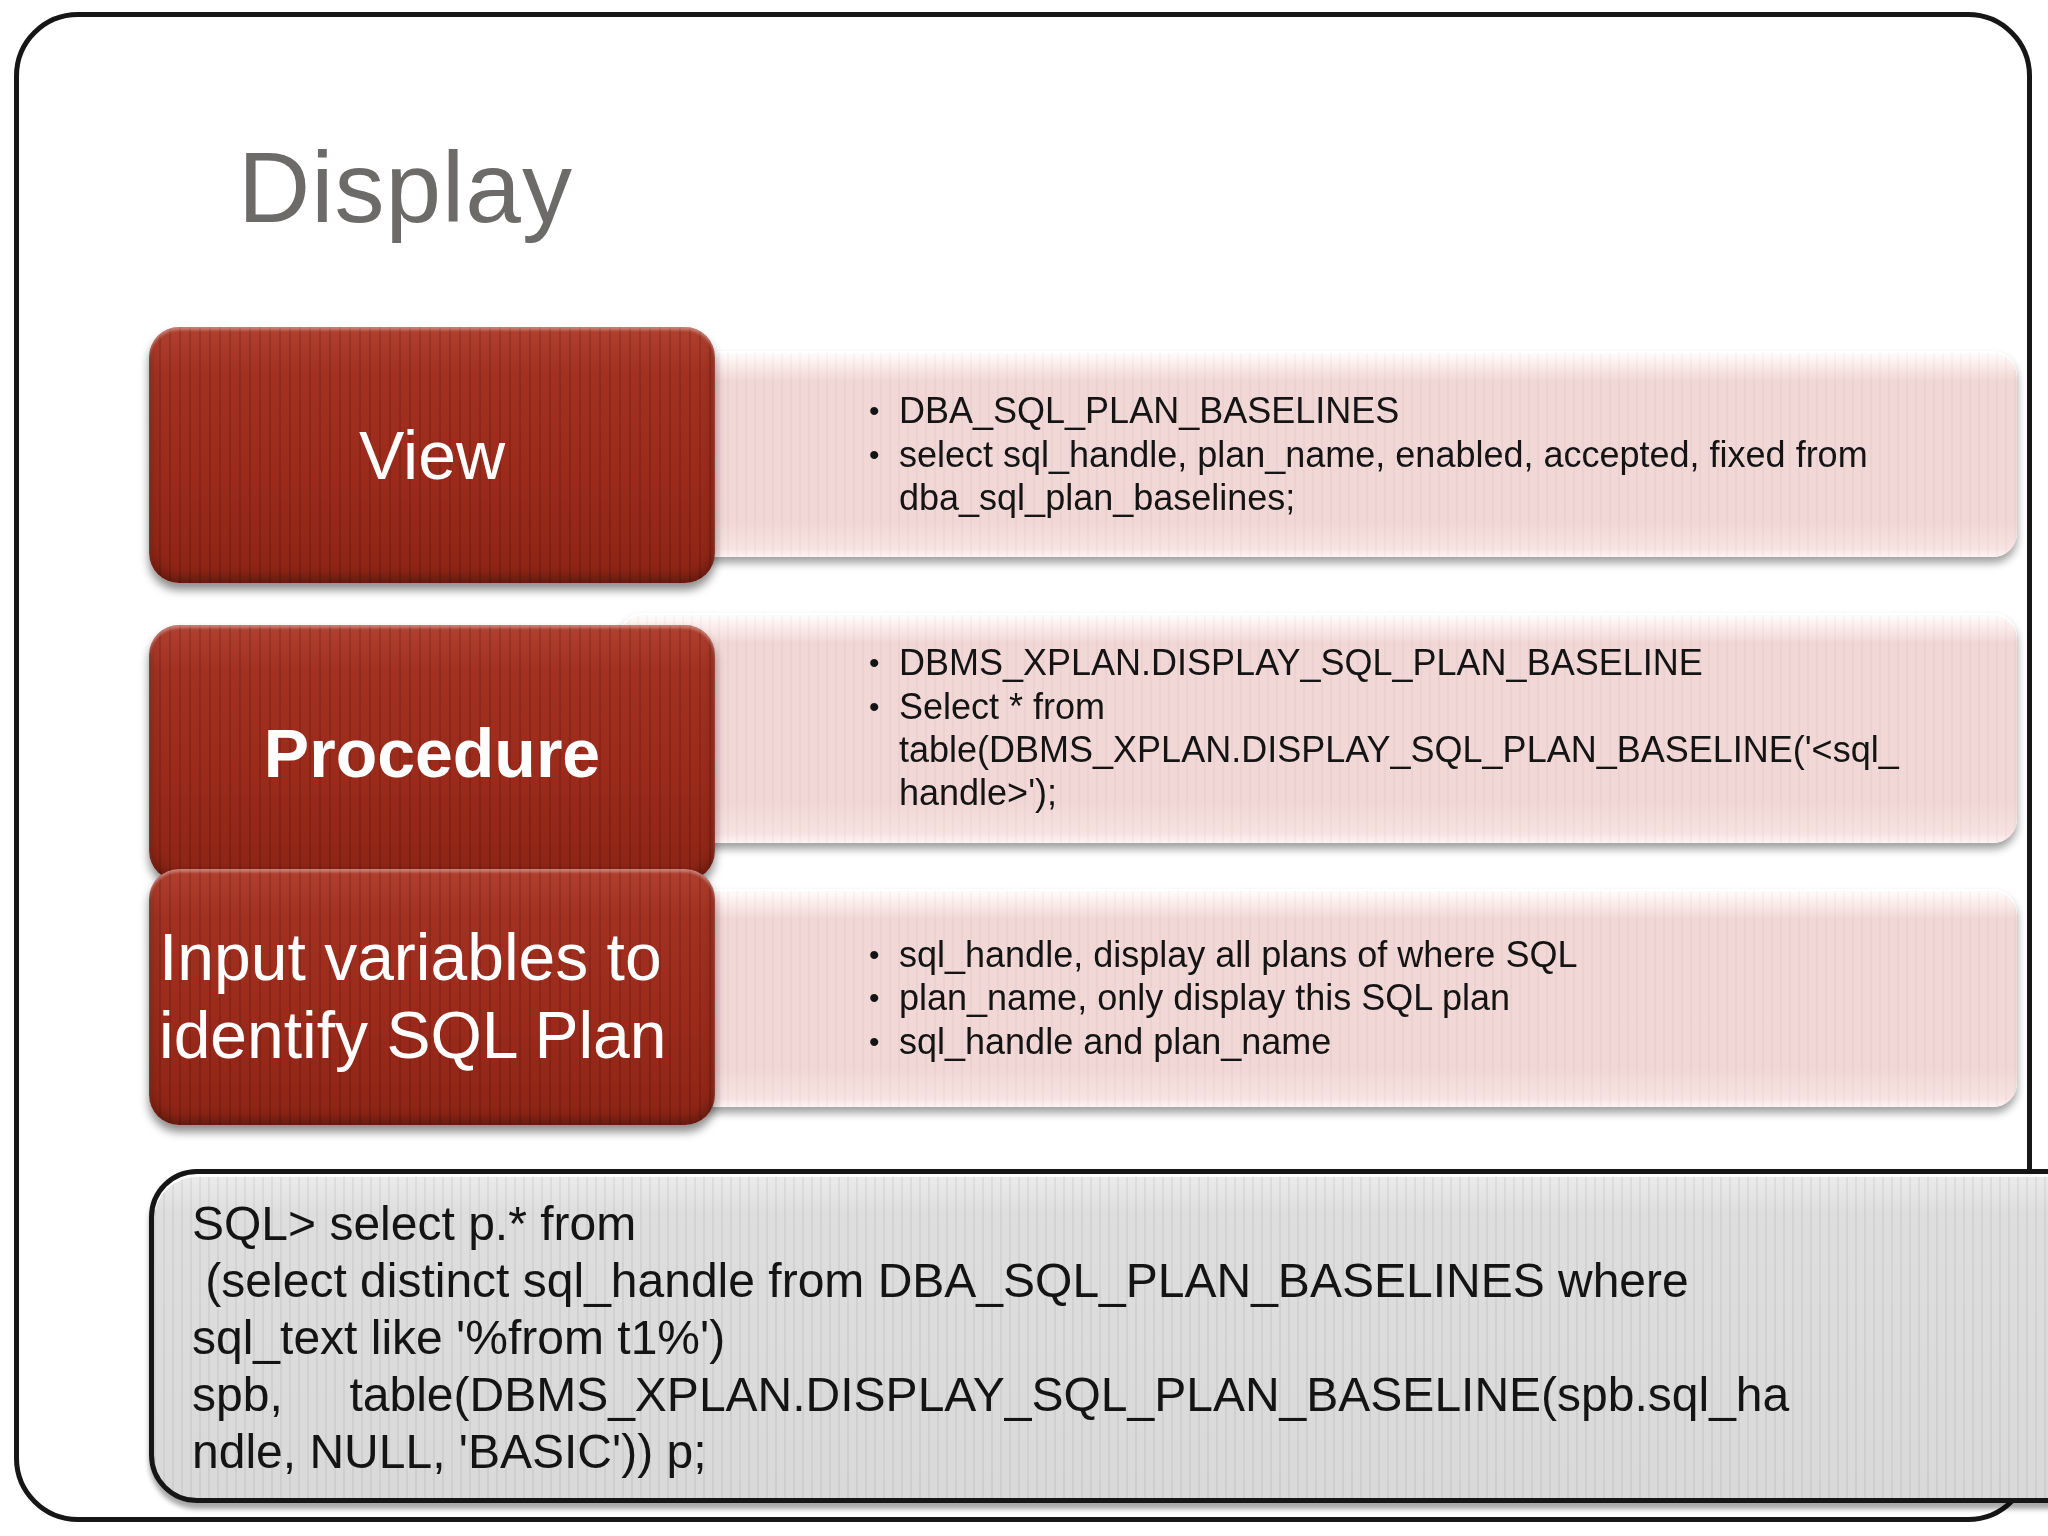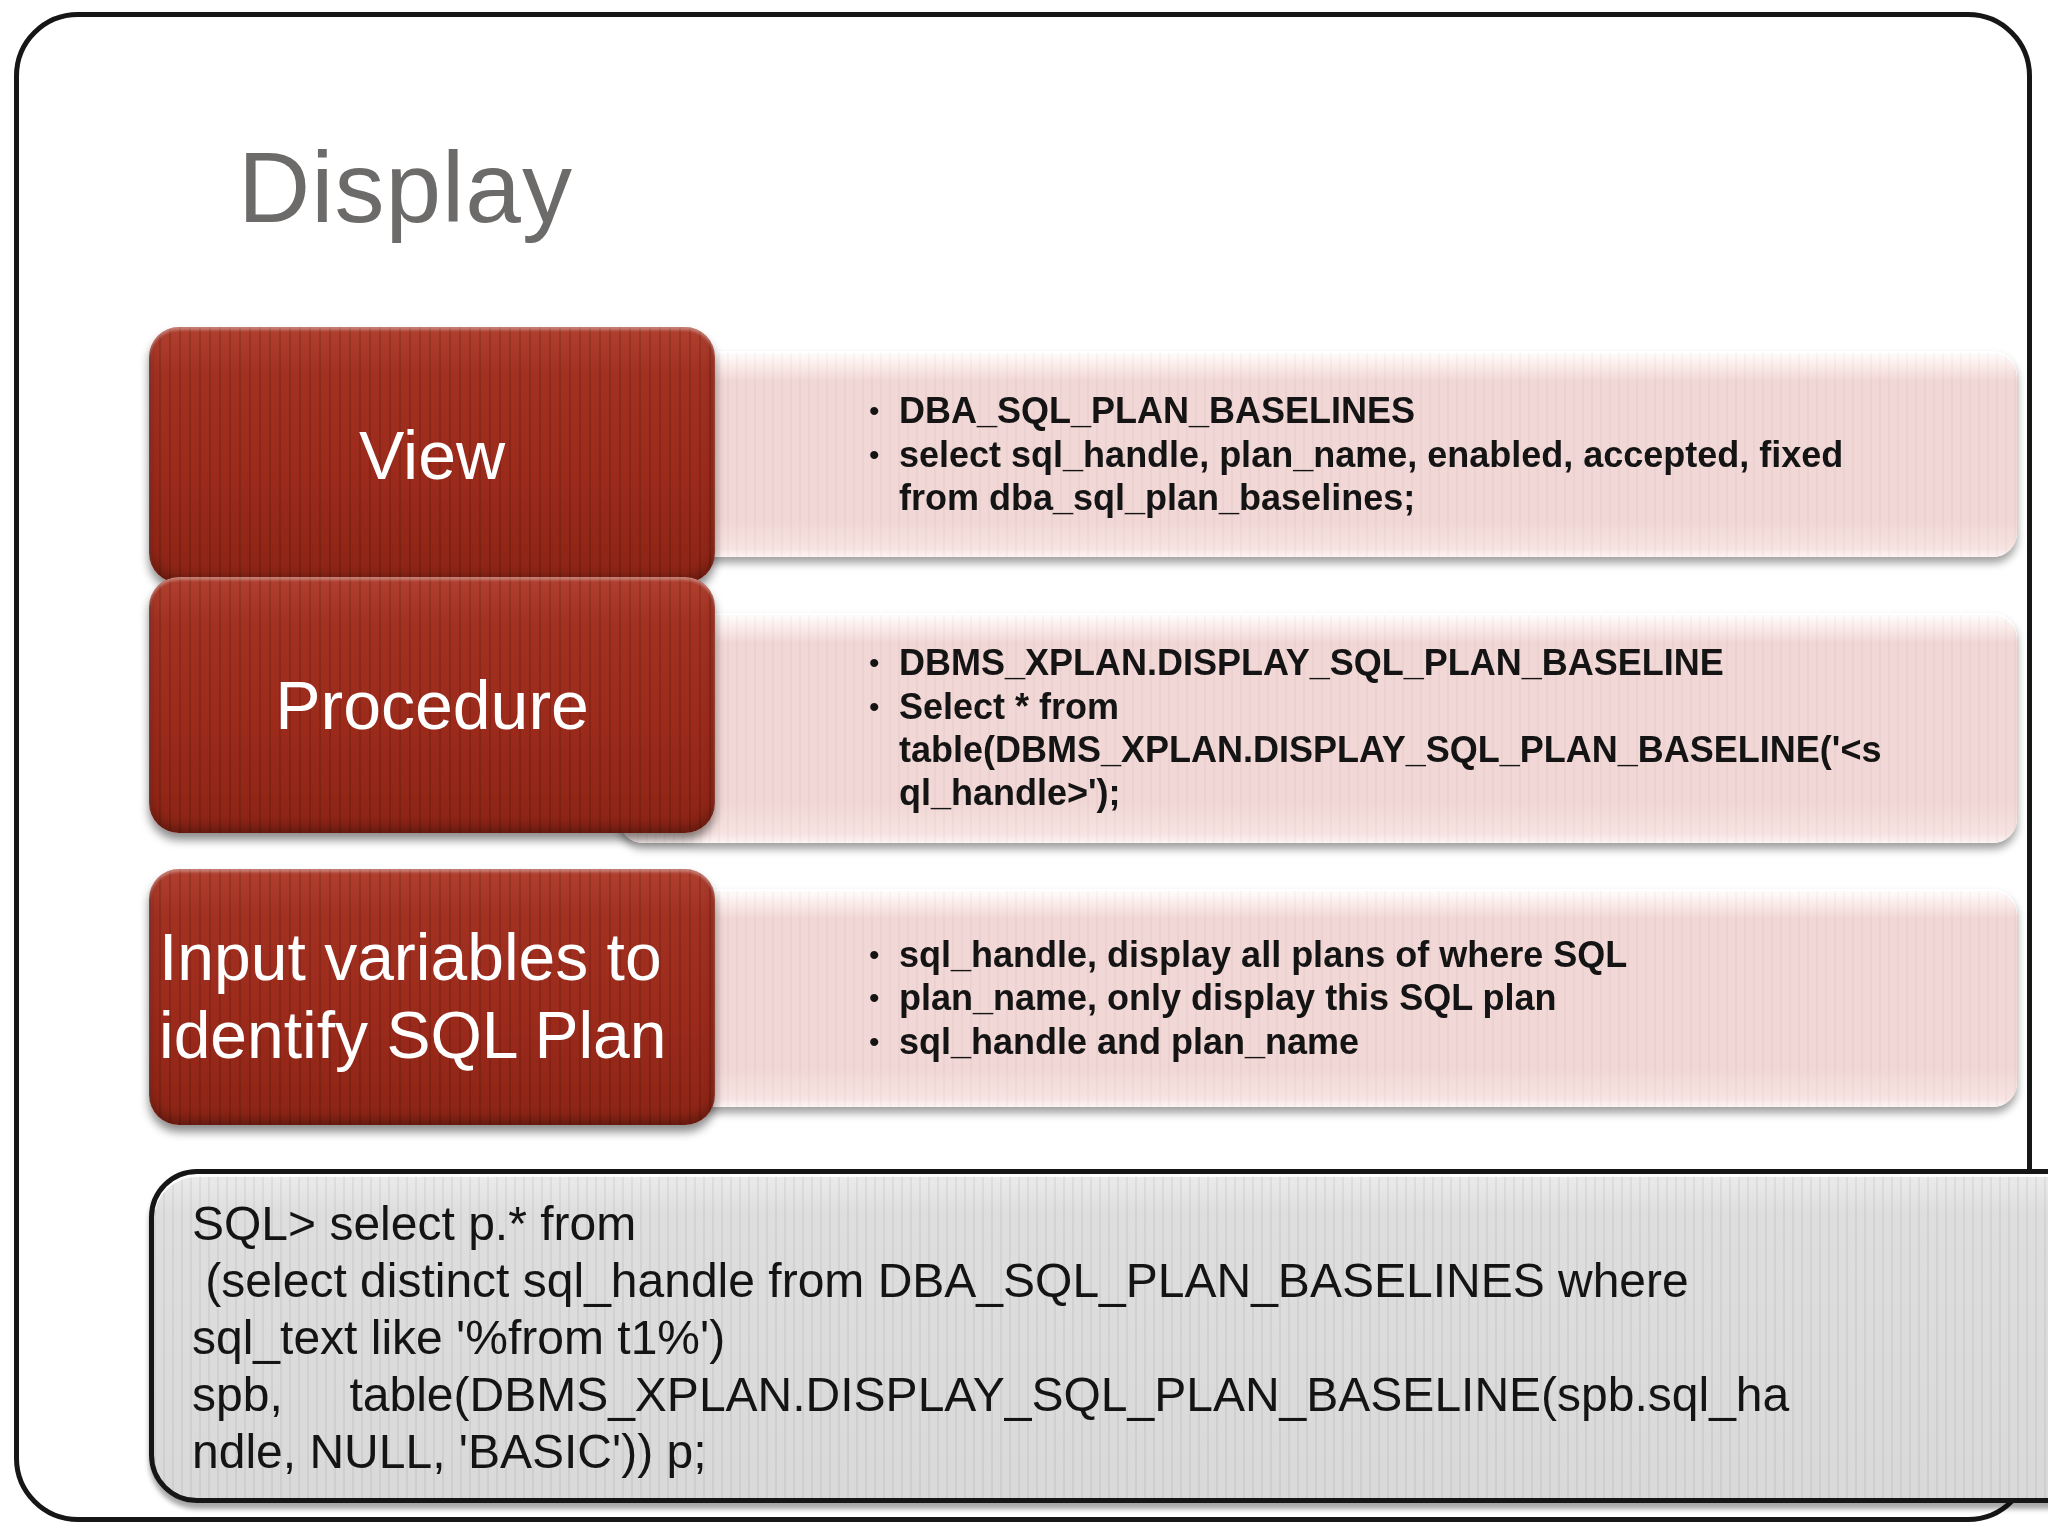--- a/index.html
+++ b/index.html
@@ -34,36 +34,36 @@
   .pink.p3{top:872px;height:218px;}
   ul.bullets{list-style:none;margin:0;padding:0;}
   ul.bullets li{
     display:flex;align-items:flex-start;
     font-size:36px;line-height:1.2;color:#141414;
   }
   ul.bullets .mark{
     flex:0 0 auto;width:30px;font-size:30px;line-height:1.45;color:#141414;
   }
   ul.bullets .txt{
-    flex:1 1 auto;overflow-wrap:break-word;word-break:break-word;min-width:0;font-weight:bold;
+    flex:1 1 auto;overflow-wrap:break-word;word-break:break-word;min-width:0;
   }
   
   .red{
     position:absolute;left:130px;width:566px;height:256px;
     background:
       repeating-linear-gradient(90deg, rgba(0,0,0,0.13) 0 2px, rgba(0,0,0,0) 2px 10px),
       linear-gradient(#b2402f 0%, #a23122 18%, #9b2a1b 60%, #8c2415 100%);
     border-radius:30px;
     box-shadow:0 7px 10px rgba(0,0,0,0.45), inset 0 3px 3px rgba(255,255,255,0.35), inset 0 -6px 12px rgba(0,0,0,0.3);
     display:flex;align-items:center;justify-content:center;
     box-sizing:border-box;
     color:#ffffff;
   }
   .red.r1{top:310px;}
-  .red.r2{top:560px;}
+  .red.r2{top:608px;font-weight:bold;}
   .red.r3{top:852px;}
   .red .lbl{
     font-size:68px;line-height:1.18;text-align:center;
   }
   .red.r3 .lbl{
     font-size:66px;text-align:left;padding-left:10px;width:100%;box-sizing:border-box;padding-right:2px;
   }
   
   .codebox{
     position:absolute;left:130px;top:1152px;width:1986px;height:334px;

